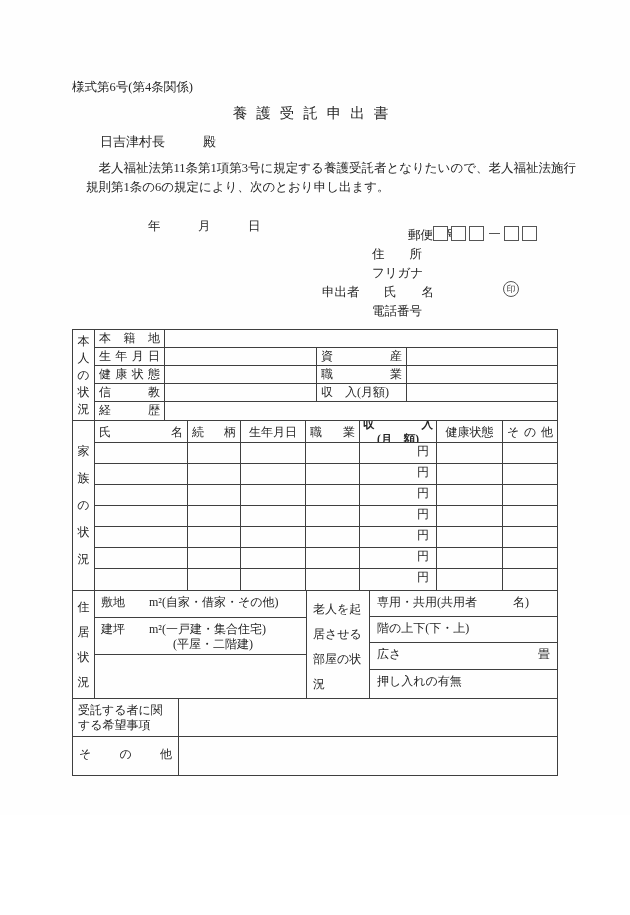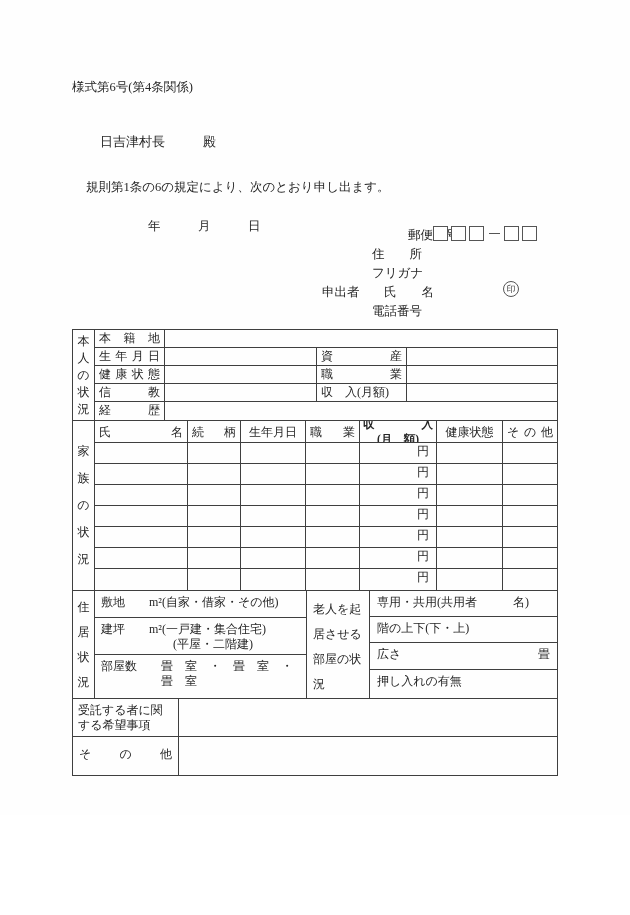--- a/index.html
+++ b/index.html
@@ -87,25 +87,27 @@
     width:106px; border-right:1px solid #3f3f3f; padding:10px 6px 0 6px;
     text-align:justify; text-align-last:justify;
   }
 </style>
 </head>
 <body>
 
 <div class="page">
 
   <div class="abs form-number">様式第6号(第4条関係)</div>
+  <div class="abs title">養護受託申出書</div>
 
   <div class="abs addressee">
     <span>日吉津村長</span><span class="honorific">殿</span>
   </div>
 
+  <div class="abs body1">　老人福祉法第11条第1項第3号に規定する養護受託者となりたいので、老人福祉法施行</div>
   <div class="abs body2">規則第1条の6の規定により、次のとおり申し出ます。</div>
   <div class="abs dateline">年　　　月　　　日</div>
 
   <div class="abs app-label" style="left:372px;top:227px;margin-left:36px;">郵便番号</div>
   <div class="abs boxes">
     <span class="pbox"></span>
     <span class="pbox"></span>
     <span class="pbox"></span>
     <span class="pdash"></span>
     <span class="pbox"></span>
@@ -246,22 +248,20 @@
 
     <div class="sec secC">
       <div class="side sideC">住
 居
 状
 況</div>
       <div class="colL">
         <div class="rowL rowL1">敷地　　m²(自家・借家・その他)</div>
         <div class="rowL rowL2">建坪　　m²(一戸建・集合住宅)
 　　　　　　(平屋・二階建)</div>
-        <div class="rowL rowL3">部屋数　　畳　室　・　畳　室　・
-　　　　　畳　室</div>
       </div>
       <div class="colM">老人を起
 居させる
 部屋の状
 況</div>
       <div class="colR">
         <div class="rowR rowR1">専用・共用(共用者　　　名)</div>
         <div class="rowR rowR2">階の上下(下・上)</div>
         <div class="rowR rowR3">
           <span>広さ</span>

